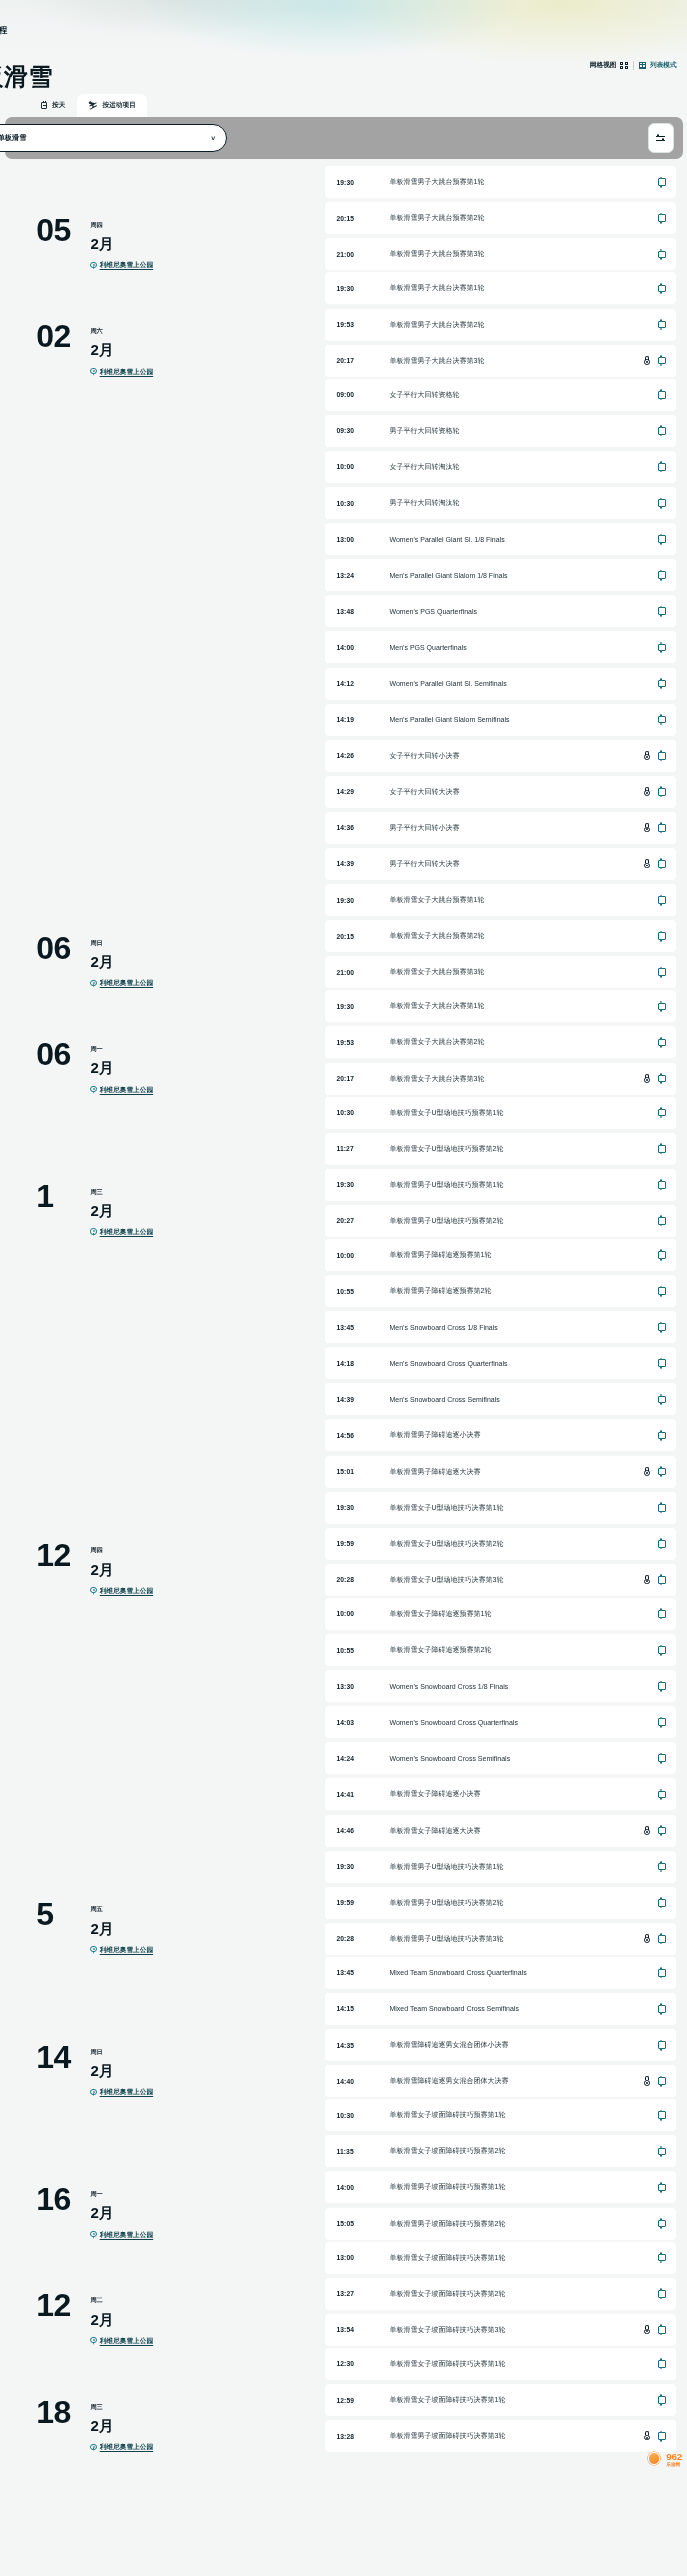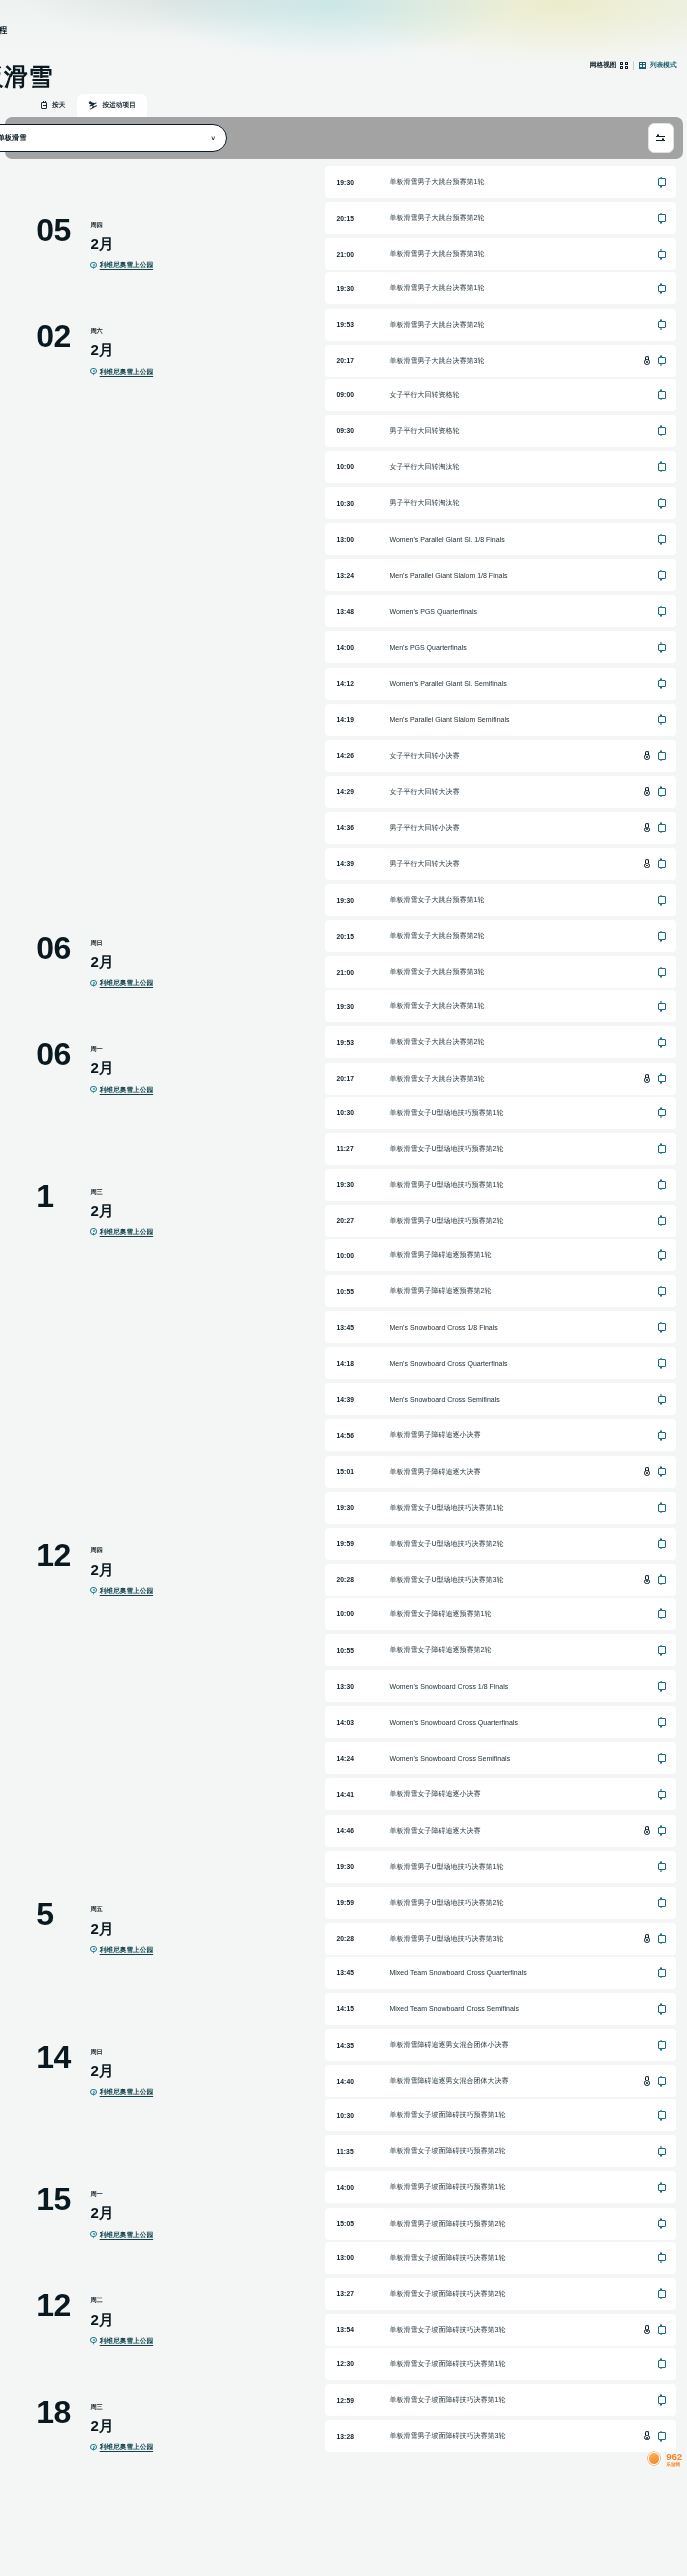--- a/index.html
+++ b/index.html
@@ -953,21 +953,21 @@
               <span class="ticket">
                 <em></em>
                 <u></u>
               </span>
             </div>
           </div>
         </div>
       </div>
       <div class="day">
         <div class="day-left">
-          <div class="day-num">15</div>
+          <div class="day-num">16</div>
           <div class="day-meta">
             <div class="day-weekday">周一</div>
             <div class="day-month">2月</div>
             <div class="day-venue">
               <span class="pin">
                 <em></em>
               </span>
               <span class="vname">利维尼奥雪上公园</span>
             </div>
           </div>

